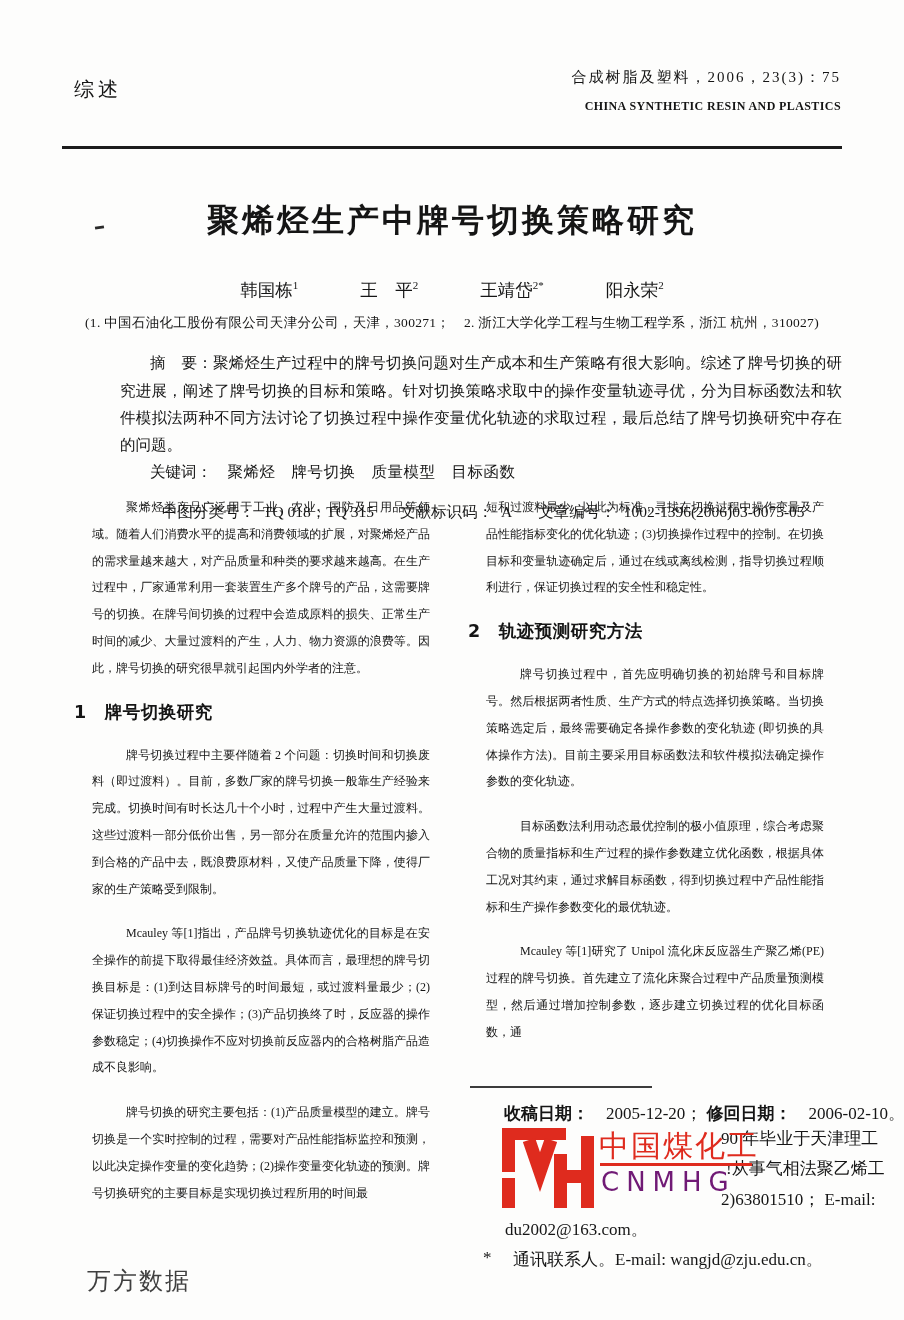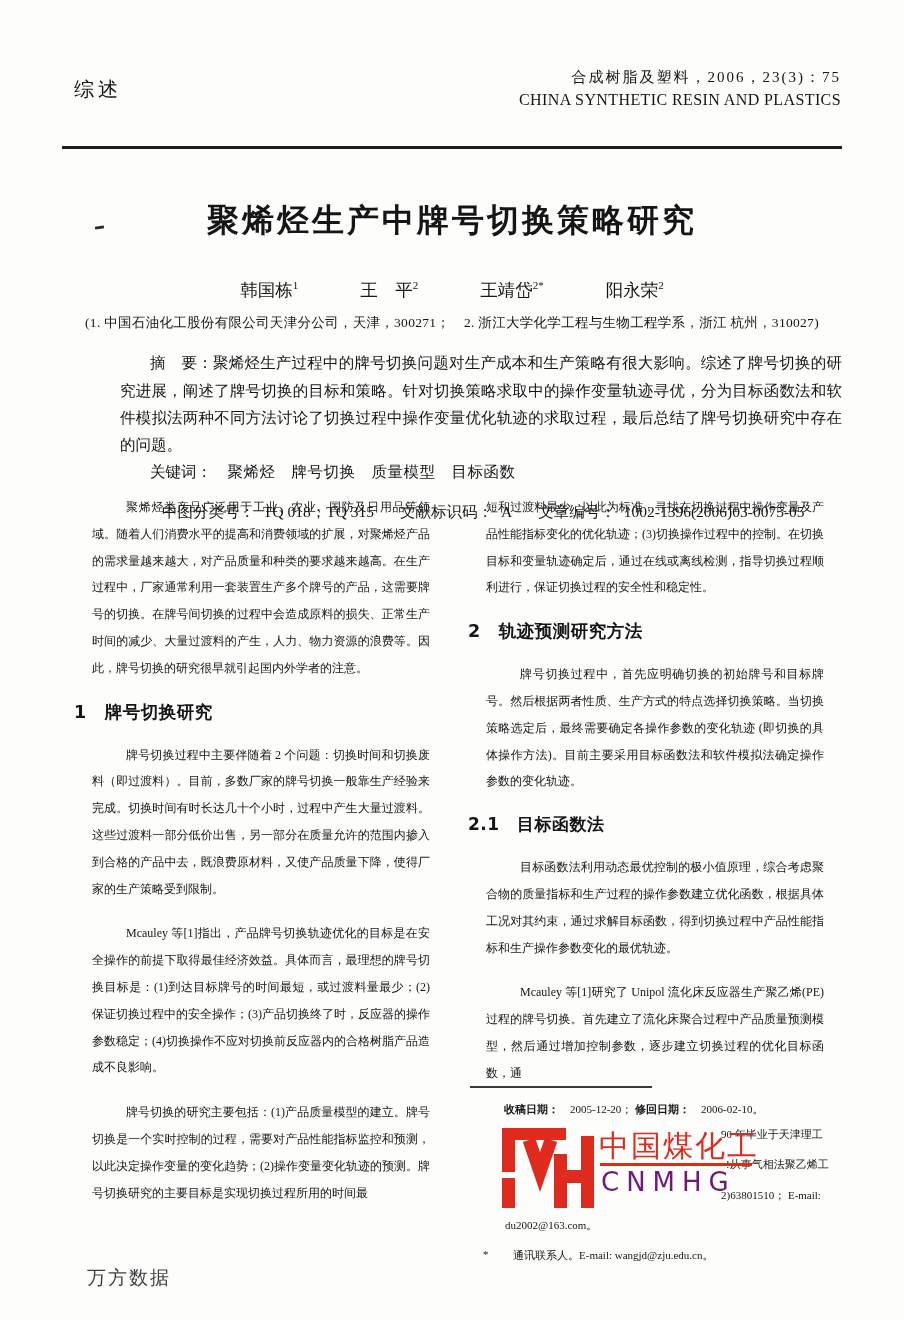--- a/index.html
+++ b/index.html
@@ -5,21 +5,21 @@
   html,body{margin:0;padding:0;background:#ffffff;}
   .page{
     position:relative;width:904px;height:1320px;background:#fdfdfc;
     overflow:hidden;color:#151515;
     font-family:"Liberation Serif","DejaVu Serif",serif;
   }
   
   .category{position:absolute;left:74px;top:76px;font-size:20px;letter-spacing:4px;}
   .journal{position:absolute;right:63px;top:68px;text-align:right;}
   .journal-cn{font-size:15px;letter-spacing:2px;}
-  .journal-en{font-size:16px;font-weight:normal;letter-spacing:0.4px;margin-top:4px;}
+  .journal-en{font-size:12px;font-weight:bold;letter-spacing:0.4px;margin-top:12px;}
   .header-rule{position:absolute;left:62px;top:146px;width:780px;height:2.5px;background:#1c1c1c;}
   .artifact-dash{position:absolute;left:95px;top:226px;width:9px;height:3px;background:#2a2a2a;transform:rotate(-8deg);}
   
   .title{
     position:absolute;left:0;top:199px;width:100%;text-align:center;
     font-family:"DejaVu Sans","Liberation Sans",sans-serif;
     font-weight:bold;font-size:32px;letter-spacing:3px;
   }
   .authors{
     position:absolute;left:0;top:278px;width:100%;
@@ -44,21 +44,21 @@
   .col p.cont{text-indent:0;}
   .col h3{
     font-family:"DejaVu Sans","Liberation Sans",sans-serif;
     font-size:17.5px;font-weight:bold;margin:9px 0 5px 0;letter-spacing:0.5px;
   }
   .col h4{
     font-family:"DejaVu Sans","Liberation Sans",sans-serif;
     font-size:17px;font-weight:bold;margin:7px 0 3px 0;letter-spacing:0.5px;
   }
   
-  .footnote{position:absolute;left:468px;top:1086px;width:376px;font-size:11px;}
+  .footnote{position:absolute;left:468px;top:1086px;width:376px;font-size:17px;}
   .foot-sep{width:182px;height:1.5px;background:#3c3c3c;margin:0 0 14px 2px;}
   .dates{text-indent:36px;white-space:nowrap;}
   .footnote .lbl{font-family:"DejaVu Sans","Liberation Sans",sans-serif;font-weight:bold;}
   .frag{position:absolute;white-space:nowrap;}
   .frag1{left:253px;top:41px;}
   .frag2{left:258px;top:71px;}
   .frag3{left:253px;top:102px;text-align:right;}
   .frag-email{left:37px;top:132px;}
   .corr-marker{position:absolute;left:15px;top:162px;}
   .corr-text{position:absolute;left:45px;top:162px;white-space:nowrap;}
@@ -69,21 +69,21 @@
     position:absolute;left:97px;top:1px;font-size:30px;letter-spacing:2px;
     color:#df2b1e;font-family:"DejaVu Sans","Liberation Sans",sans-serif;white-space:nowrap;
   }
   .cc-underline{position:absolute;left:98px;top:38px;width:152px;height:3px;background:#df2b1e;}
   .cc-en{
     position:absolute;left:99px;top:42px;font-size:26px;letter-spacing:7px;
     color:#701a75;font-family:"DejaVu Sans","Liberation Sans",sans-serif;white-space:nowrap;
   }
   
   .wanfang{
-    position:absolute;left:87px;top:1265px;font-size:19px;letter-spacing:2px;color:#3f3f3f;
+    position:absolute;left:87px;top:1265px;font-size:24px;letter-spacing:2px;color:#3f3f3f;
     font-family:"DejaVu Sans","Liberation Sans",sans-serif;
   }
 </style>
 </head>
 <body>
 
 <div class="page">
 
   <div class="category">综述</div>
   <div class="journal">
@@ -113,21 +113,20 @@
       <p>聚烯烃类产品广泛用于工业、农业、国防及日用品等领域。随着人们消费水平的提高和消费领域的扩展，对聚烯烃产品的需求量越来越大，对产品质量和种类的要求越来越高。在生产过程中，厂家通常利用一套装置生产多个牌号的产品，这需要牌号的切换。在牌号间切换的过程中会造成原料的损失、正常生产时间的减少、大量过渡料的产生，人力、物力资源的浪费等。因此，牌号切换的研究很早就引起国内外学者的注意。</p>
       <h3>1　牌号切换研究</h3>
       <p>牌号切换过程中主要伴随着 2 个问题：切换时间和切换废料（即过渡料）。目前，多数厂家的牌号切换一般靠生产经验来完成。切换时间有时长达几十个小时，过程中产生大量过渡料。这些过渡料一部分低价出售，另一部分在质量允许的范围内掺入到合格的产品中去，既浪费原材料，又使产品质量下降，使得厂家的生产策略受到限制。</p>
       <p>Mcauley 等[1]指出，产品牌号切换轨迹优化的目标是在安全操作的前提下取得最佳经济效益。具体而言，最理想的牌号切换目标是：(1)到达目标牌号的时间最短，或过渡料量最少；(2)保证切换过程中的安全操作；(3)产品切换终了时，反应器的操作参数稳定；(4)切换操作不应对切换前反应器内的合格树脂产品造成不良影响。</p>
       <p>牌号切换的研究主要包括：(1)产品质量模型的建立。牌号切换是一个实时控制的过程，需要对产品性能指标监控和预测，以此决定操作变量的变化趋势；(2)操作变量变化轨迹的预测。牌号切换研究的主要目标是实现切换过程所用的时间最</p>
     </div>
     <div class="col">
       <p class="cont">短和过渡料最少，以此为标准，寻找在切换过程中操作变量及产品性能指标变化的优化轨迹；(3)切换操作过程中的控制。在切换目标和变量轨迹确定后，通过在线或离线检测，指导切换过程顺利进行，保证切换过程的安全性和稳定性。</p>
       <h3>2　轨迹预测研究方法</h3>
       <p>牌号切换过程中，首先应明确切换的初始牌号和目标牌号。然后根据两者性质、生产方式的特点选择切换策略。当切换策略选定后，最终需要确定各操作参数的变化轨迹 (即切换的具体操作方法)。目前主要采用目标函数法和软件模拟法确定操作参数的变化轨迹。</p>
-      <h4>2.1　目标函数法</h4>
       <p>目标函数法利用动态最优控制的极小值原理，综合考虑聚合物的质量指标和生产过程的操作参数建立优化函数，根据具体工况对其约束，通过求解目标函数，得到切换过程中产品性能指标和生产操作参数变化的最优轨迹。</p>
       <p>Mcauley 等[1]研究了 Unipol 流化床反应器生产聚乙烯(PE)过程的牌号切换。首先建立了流化床聚合过程中产品质量预测模型，然后通过增加控制参数，逐步建立切换过程的优化目标函数，通</p>
     </div>
   </div>
 
   <div class="footnote">
     <div class="foot-sep"></div>
     <div class="dates">
       <span class="lbl">收稿日期：</span>　<span>2005-12-20；</span>
       <span class="lbl">修回日期：</span>　<span>2006-02-10。</span>

